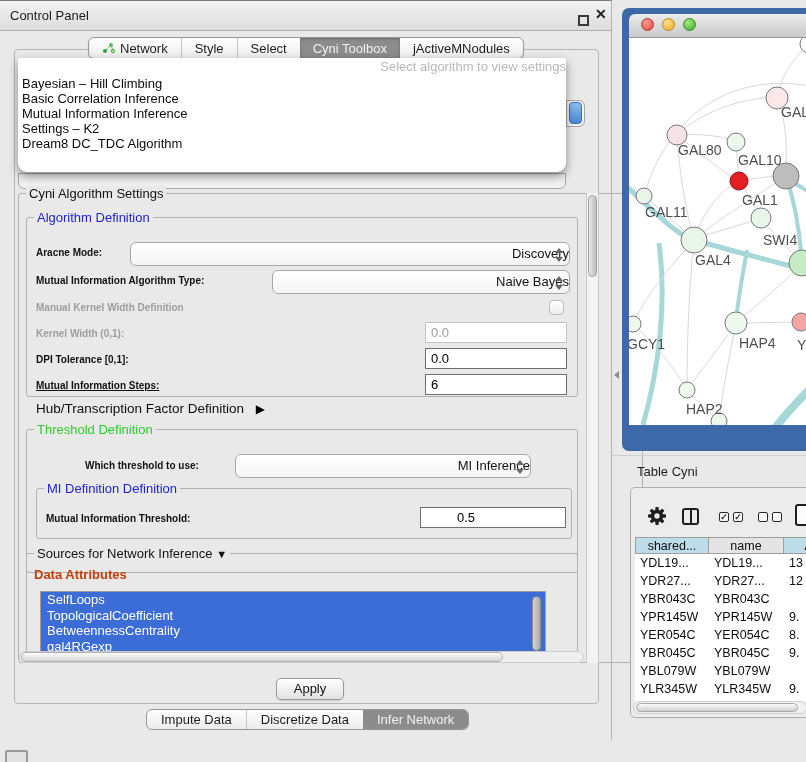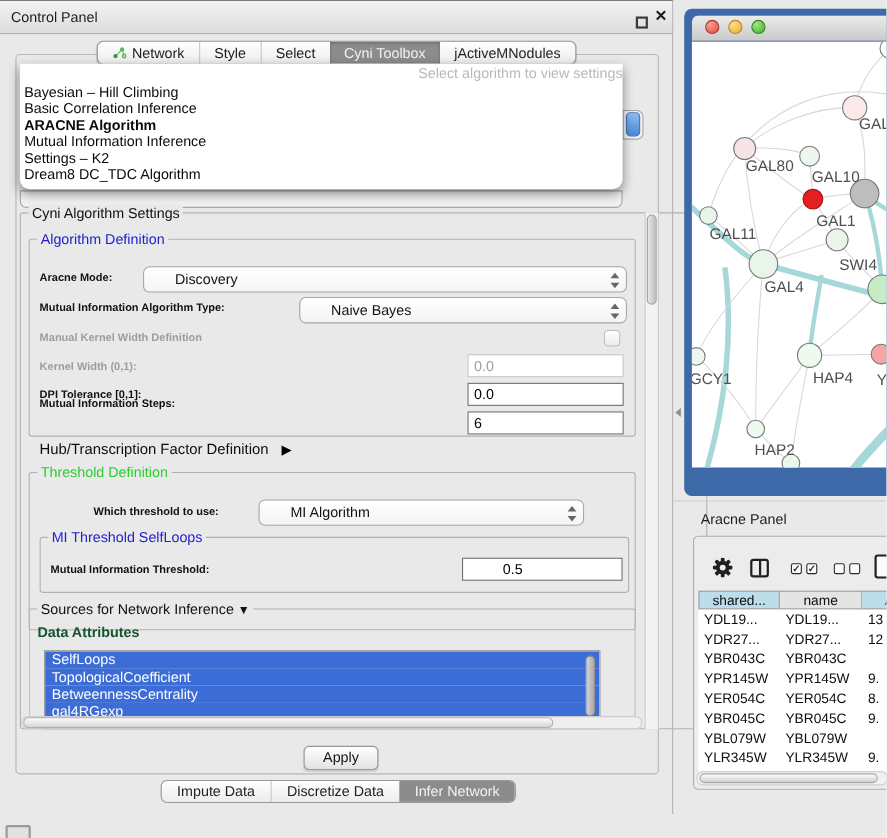--- a/index.html
+++ b/index.html
@@ -50,37 +50,37 @@
   .group > .gtitle { position:absolute; top:-8px; left:7px; background:#e9e9e9; padding:0 3px;
         font-size:13px; color:#111; white-space:nowrap; }
   .gtitle.blue { color:#2222cc; }
   .gtitle.green { color:#2ecc2e; }
 
   .lbl  { position:absolute; font-size:10px; font-weight:bold; color:#111; white-space:nowrap; }
   .lbl.dis { color:#9d9d9d; }
 
   .combo { position:absolute; height:24px; background:linear-gradient(#ffffff,#f4f4f4);
         border:1px solid #a8a8a8; border-radius:6px; font-size:13px; color:#111;
-        line-height:22px; padding-left:28px; }
+        line-height:22px; padding-left:28px;text-align:right; }
   .combo .arrows { position:absolute; right:6px; top:4px; width:8px; height:16px; }
   .combo .arrows i { position:absolute; left:0; width:0; height:0; border-left:4px solid transparent; border-right:4px solid transparent; }
   .combo .arrows i.up { top:1px; border-bottom:5px solid #666; }
   .combo .arrows i.dn { bottom:1px; border-top:5px solid #666; }
 
   .field { position:absolute; width:142px; height:21px; border:1px solid #6f6f6f; background:#fff;
         font-family:"Liberation Sans",sans-serif; font-size:13px; color:#000; text-align:left; padding:0 5px; }
   .field.dis { border:1px solid #c4c4c4; color:#9d9d9d; }
   .checkbox { position:absolute; width:15px; height:15px; border:1px solid #bdbdbd; border-radius:4px;
         background:linear-gradient(#ffffff,#ececec); }
 
   .hub-row { position:absolute; left:36px; top:400px; font-size:13.5px; color:#0d0d0d; }
   .hub-row .arr { font-size:12px; margin-left:8px; color:#000; }
 
   
-  .attr-lbl { position:absolute; left:34px; top:566px; font-size:13px; font-weight:bold; color:#14532d; }
+  .attr-lbl { position:absolute; left:34px; top:566px; font-size:13px; font-weight:bold; color:#c2410c; }
   .listbox { position:absolute; left:40px; top:590px; width:506px; height:72px; background:#fff;
         border:1px solid #9c9c9c; overflow:hidden; }
   .litem { height:15.7px; line-height:15.7px; padding-left:6px; font-size:13px; color:#fff; background:#3c6cd6; white-space:nowrap; }
   .list-thumb { position:absolute; right:4px; top:4px; width:9px; height:55px; border-radius:5px;
         background:linear-gradient(90deg,#d6d6d6,#a9a9a9); border:1px solid #8f8f8f; }
 
   
   .vsb { position:absolute; left:586px; top:192px; width:13px; height:470px; background:#f3f3f3;
         border-left:1px solid #c9c9c9; border-right:1px solid #c9c9c9; }
   .vsb .thumb { position:absolute; left:1px; top:2px; width:9px; height:82px; border-radius:5px;
@@ -221,43 +221,43 @@
 
     <span class="lbl dis" style="left:36px; top:301px;">Manual Kernel Width Definition</span>
     <span class="checkbox" style="left:549px; top:299px;"></span>
 
     <span class="lbl dis" style="left:36px; top:327px;">Kernel Width (0,1):</span>
     <input class="field dis" style="left: 425px; top: 321px;" readonly="" value="0.0">
 
     <span class="lbl" style="left:36px; top:353px;">DPI Tolerance [0,1]:</span>
     <input class="field" style="left: 425px; top: 347px;" readonly="" value="0.0">
 
-    <span class="lbl" style="left:36px; top:361px;">Mutual Information Steps:</span>
+    <span class="lbl" style="left:36px; top:379px;text-decoration:underline;">Mutual Information Steps:</span>
     <input class="field" style="left: 425px; top: 373px;" readonly="" value="6">
 
     <div class="hub-row">
       <span>Hub/Transcription Factor Definition</span>
       <span class="arr">▶</span>
     </div>
 
     <div class="group" style="left:26px; top:428px; width:552px; height:144px;">
       <span class="gtitle green">Threshold Definition</span>
     </div>
 
     <span class="lbl" style="left:85px; top:459px;">Which threshold to use:</span>
     <div class="combo" style="left:235px; top:453px; width:296px;">
-      <span>MI Algorithm</span>
+      <span>MI Inference</span>
       <span class="arrows">
           <i class="up"></i>
           <i class="dn"></i>
         </span>
     </div>
 
     <div class="group" style="left:36px; top:487px; width:536px; height:51px;">
-      <span class="gtitle blue">MI Threshold SelfLoops</span>
+      <span class="gtitle blue">MI Definition Definition</span>
     </div>
     <span class="lbl" style="left:46px; top:512px;">Mutual Information Threshold:</span>
     <input class="field" style="left: 420px; top: 506px; width: 146px; padding-left: 36px;" readonly="" value="0.5">
 
     <div class="group" style="left:26px; top:552px; width:552px; height:104px; border-bottom:none;">
       <span class="gtitle">
         <span>Sources for Network Inference</span>
         <span style="font-size:11px;">▼</span>
       </span>
     </div>
@@ -288,21 +288,20 @@
       </div>
       <div class="btab sel">
         <span>Infer Network</span>
       </div>
     </nav>
 
     <div class="dropdown">
       <div class="dd-hint">Select algorithm to view settings</div>
       <div class="dd-item">Bayesian – Hill Climbing</div>
       <div class="dd-item">Basic Correlation Inference</div>
-      <div class="dd-item bold">ARACNE Algorithm</div>
       <div class="dd-item">Mutual Information Inference</div>
       <div class="dd-item">Settings – K2</div>
       <div class="dd-item">Dream8 DC_TDC Algorithm</div>
     </div>
   </section>
 
   <div class="split-arrow"></div>
 
   <section class="netwin">
     <div class="net-titlebar">
@@ -377,21 +376,21 @@
           <text x="-2" y="311">GCY1</text>
           <text x="110" y="310">HAP4</text>
           <text x="168" y="312">Y</text>
           <text x="57" y="376">HAP2</text>
         </g>
       </svg>
     </div>
   </section>
 
   <div class="tp-strip">
-    <span class="tp-title">Aracne Panel</span>
+    <span class="tp-title">Table Cyni</span>
   </div>
 
   <section class="tpanel">
     <div class="tp-toolbar">
       <svg class="tbi" style="left:17px; top:19px;" width="18" height="18" viewBox="0 0 18 18">
         <g transform="translate(9,9)" fill="#1f1f1f">
           <rect x="-1.7" y="-9" width="3.4" height="4.4" rx="1" transform="rotate(0)"></rect>
           <rect x="-1.7" y="-9" width="3.4" height="4.4" rx="1" transform="rotate(45)"></rect>
           <rect x="-1.7" y="-9" width="3.4" height="4.4" rx="1" transform="rotate(90)"></rect>
           <rect x="-1.7" y="-9" width="3.4" height="4.4" rx="1" transform="rotate(135)"></rect>

